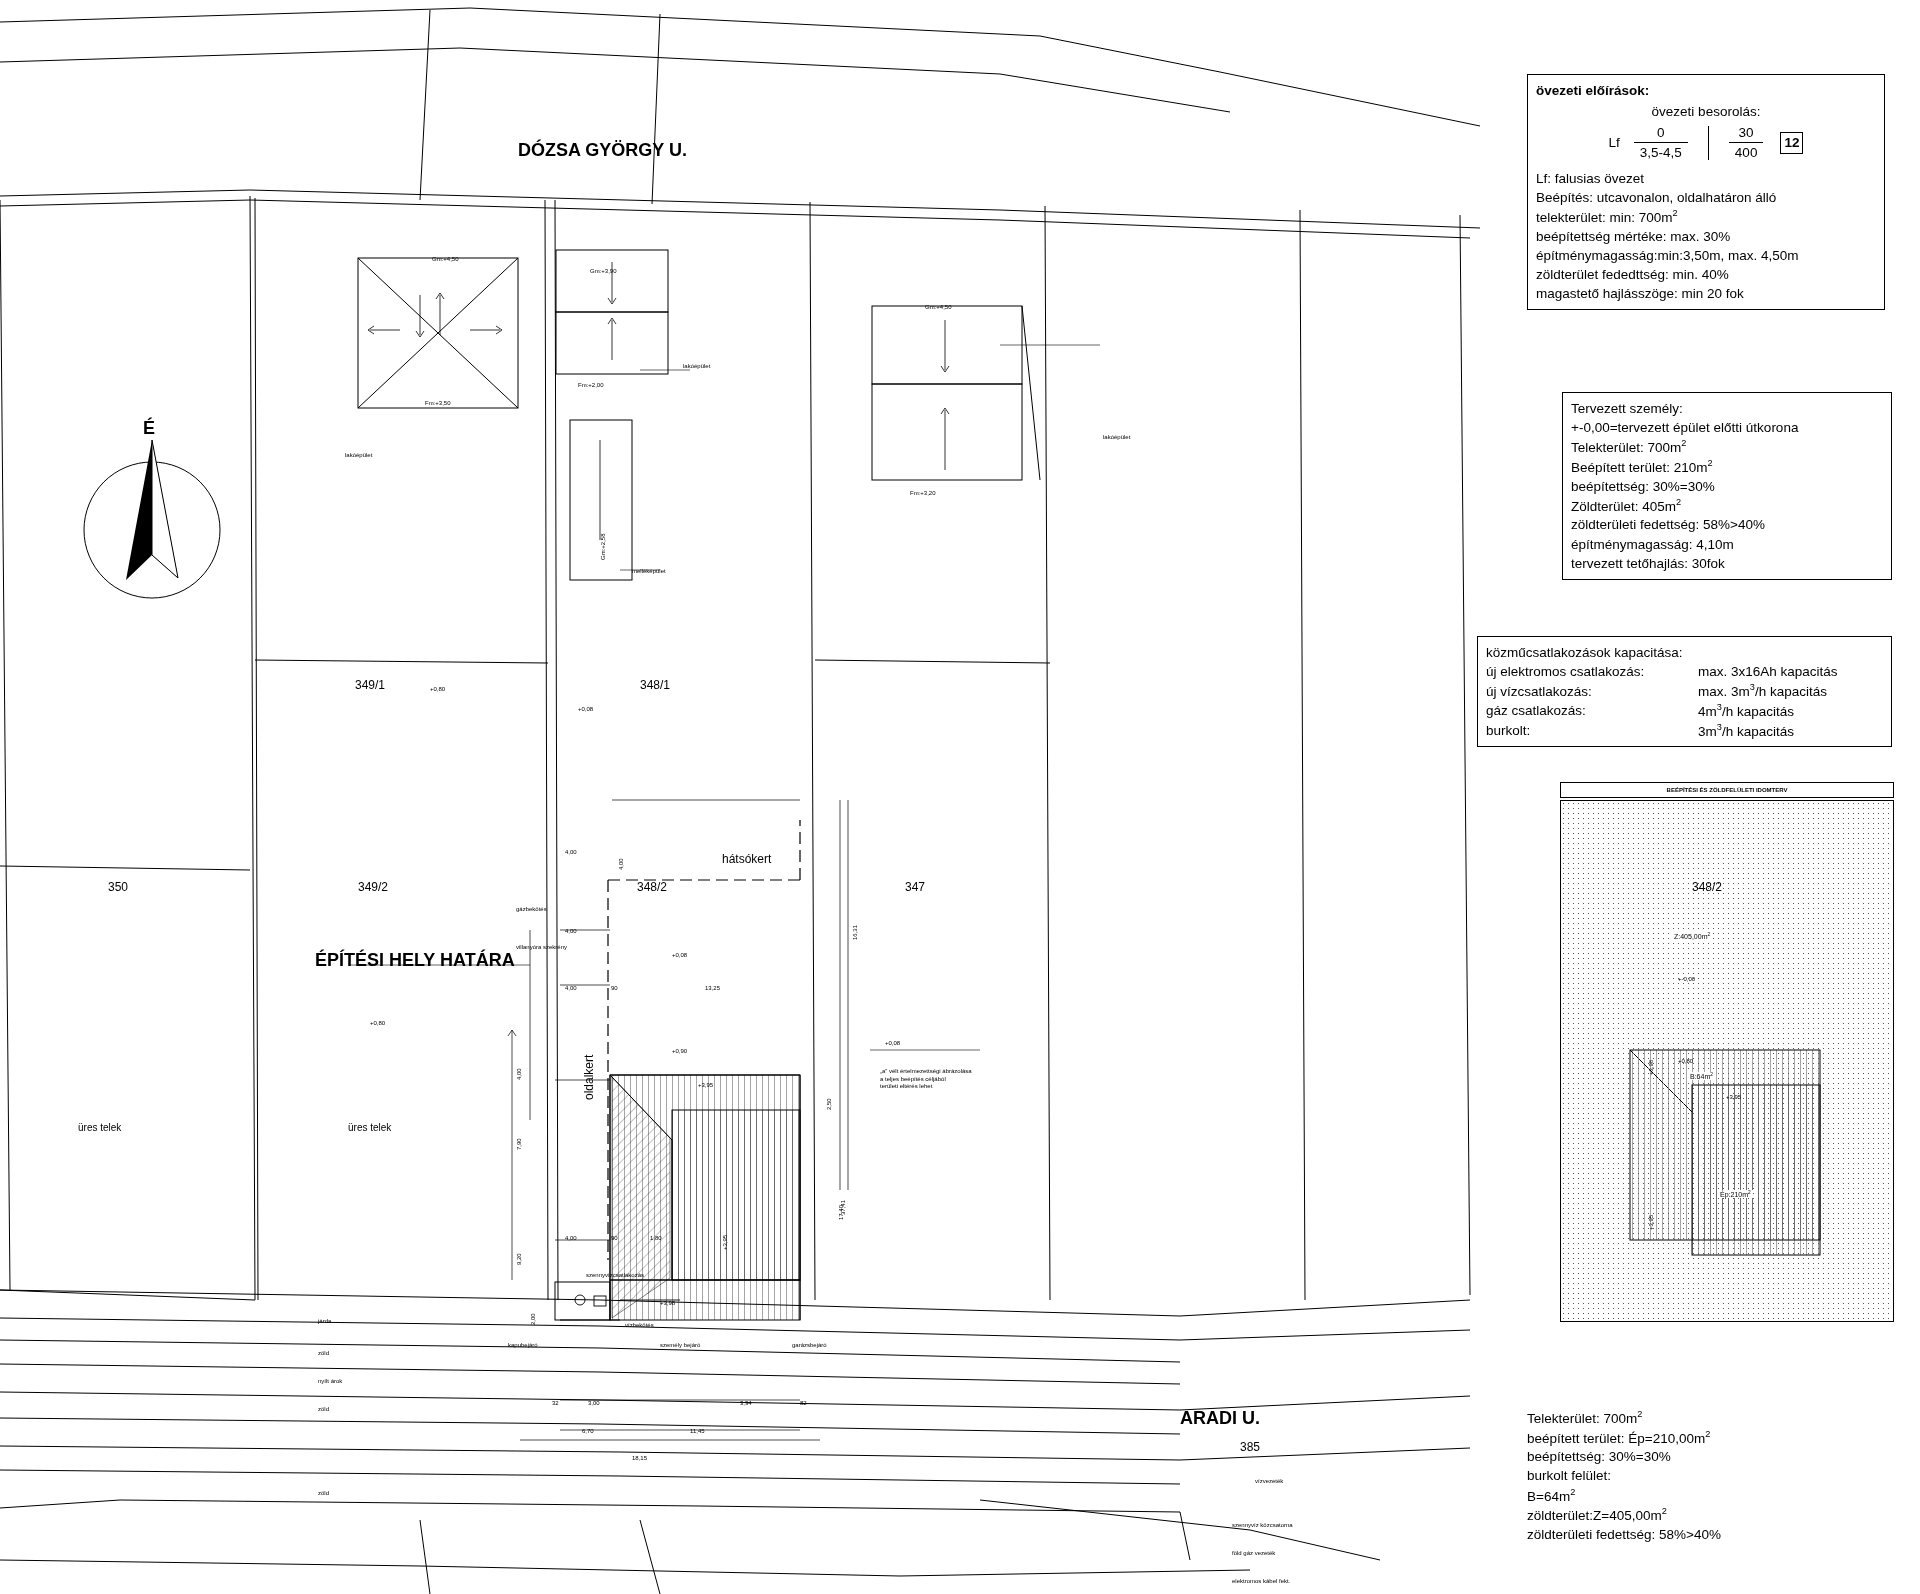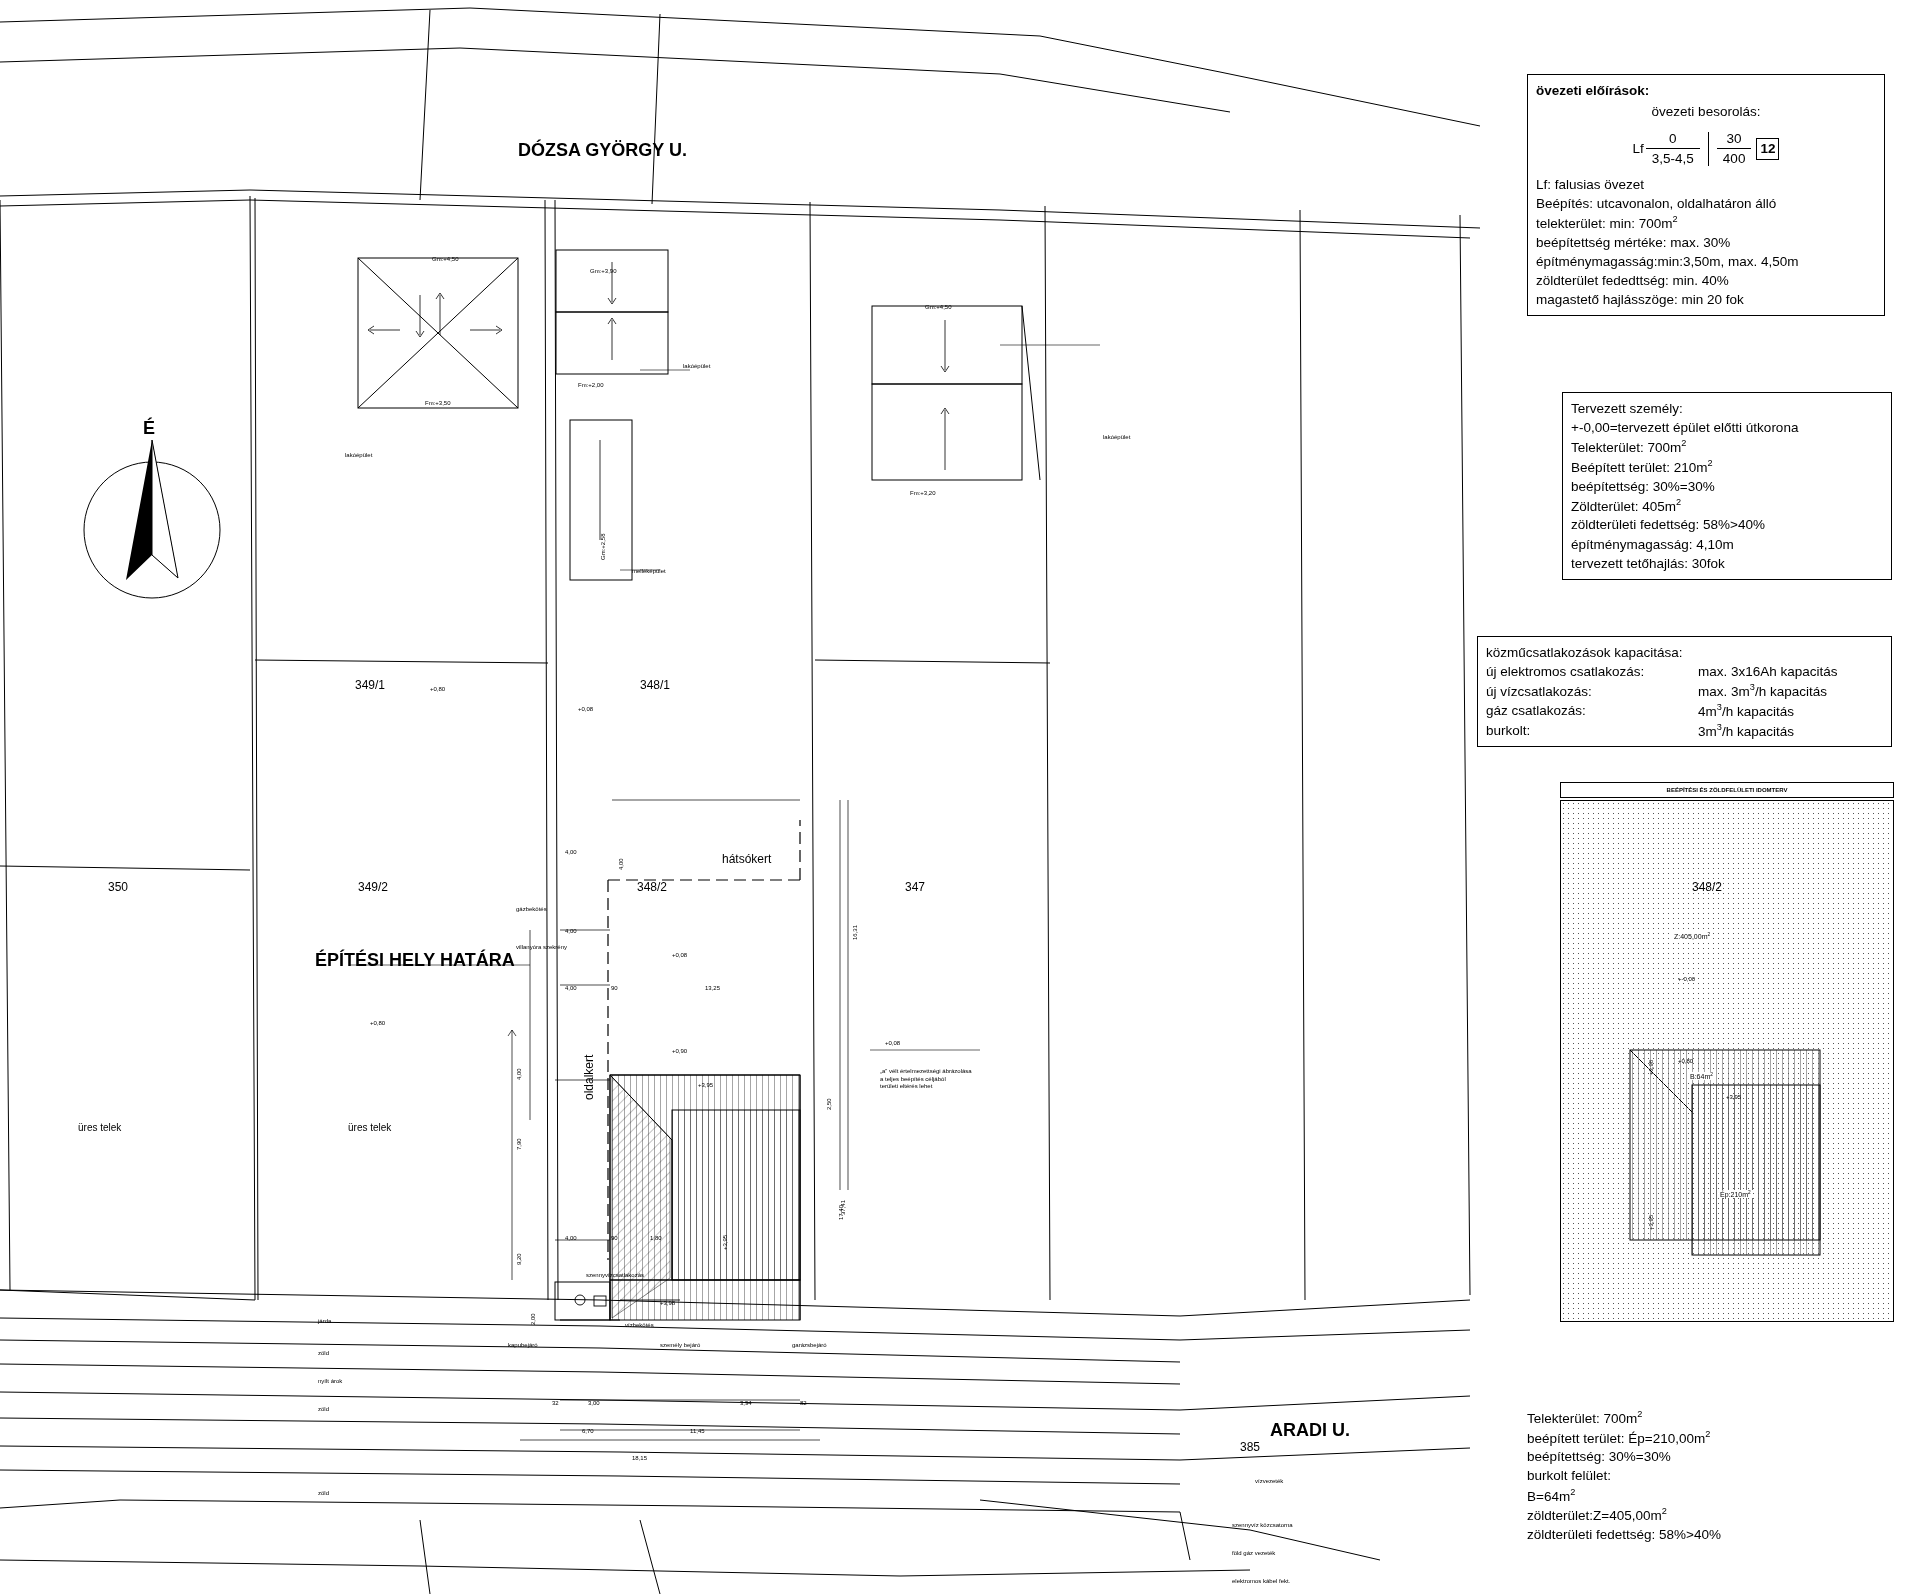--- a/index.html
+++ b/index.html
@@ -16,21 +16,21 @@
   .bold{font-weight:bold;}
   .box{position:absolute;border:1px solid #000;background:#fff;}
   .panel{position:absolute;border:1px solid #000;background:#fff;
          font-size:13.5px;line-height:1.42;padding:6px 8px;box-sizing:border-box;}
   .panel .hdr{font-weight:bold;}
   .rot{transform:rotate(-90deg);transform-origin:left top;}
   sup{font-size:0.68em;vertical-align:super;}
   .zone-frac{display:inline-block;vertical-align:middle;text-align:center;}
   .zone-frac .num{border-bottom:1px solid #000;padding:0 6px;display:block;}
   .zone-frac .den{padding:0 6px;display:block;}
-  .zone-row{display:flex;align-items:center;justify-content:center;gap:2px;margin-top:8px;}
+  .zone-row{display:flex;align-items:center;justify-content:center;gap:14px;margin-top:2px;}
   .zone-box{border:1px solid #000;padding:0 3px;font-weight:bold;margin-left:3px;}
   .vline{border-left:1px solid #000;height:34px;margin:0 6px;}
   .greenbox{position:absolute;border:1px solid #000;
     background-image:radial-gradient(#555 0.6px, transparent 0.7px);
     background-size:5px 5px;}
 </style>
 </head>
 <body>
 
 <div class="plan">
@@ -175,21 +175,21 @@
   </g>
 
   <g stroke="#000" stroke-width="1">
     <rect x="1630" y="1050" width="190" height="190" fill="url(#hatchA)"></rect>
     <rect x="1692" y="1085" width="128" height="170" fill="url(#hatchA)"></rect>
     <path d="M1630 1050 L1692 1112" fill="none"></path>
   </g>
 </svg>
 
 <div class="txt lg" style="left:518px;top:140px;">DÓZSA GYÖRGY U.</div>
-<div class="txt lg" style="left:1270px;top:1408px;margin-top:12px;">ARADI U.</div>
+<div class="txt lg" style="left:1180px;top:1408px;">ARADI U.</div>
 <div class="txt lg" style="left:143px;top:418px;">É</div>
 
 <div class="txt md" style="left:108px;top:880px;">350</div>
 <div class="txt md" style="left:355px;top:678px;">349/1</div>
 <div class="txt md" style="left:358px;top:880px;">349/2</div>
 <div class="txt md" style="left:640px;top:678px;">348/1</div>
 <div class="txt md" style="left:637px;top:880px;">348/2</div>
 <div class="txt md" style="left:905px;top:880px;">347</div>
 <div class="txt md" style="left:1240px;top:1440px;">385</div>
 

